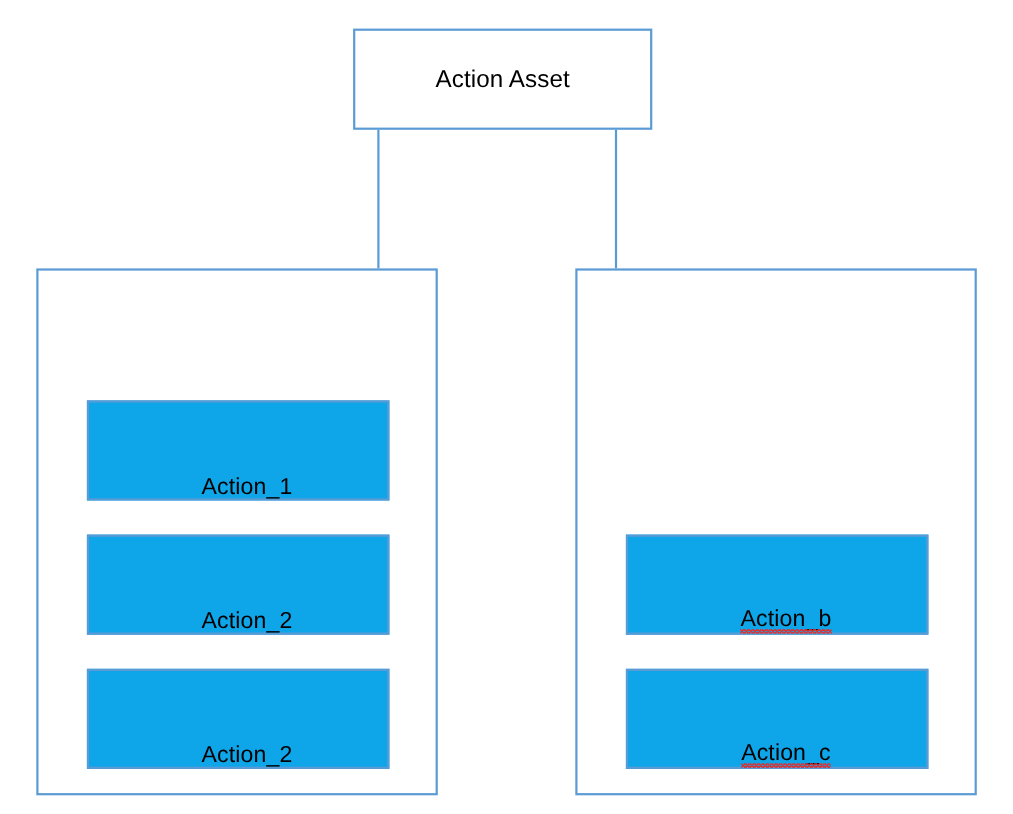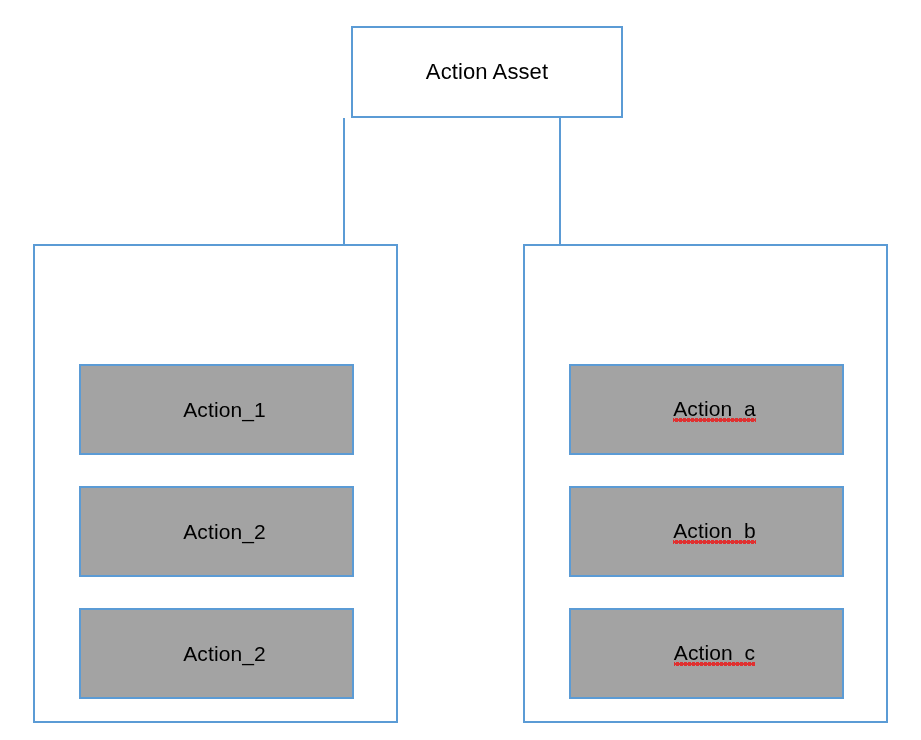--- a/index.html
+++ b/index.html
@@ -25,21 +25,20 @@
     box-sizing: border-box;
     background: #ffffff;
     border: 2px solid #5b9bd5;
   }
 
   
   .root-node {
     display: flex;
     align-items: center;
     justify-content: center;
-    margin-left: 30px;
   }
 
   
   .map-container {
     display: block;
   }
   .map-header {
     position: absolute;
     left: 0;
     top: 0;
@@ -56,24 +55,24 @@
     left: 0;
     top: 97px;
     width: 100%;
     bottom: 0;
   }
 
   
   .action-item {
     position: absolute;
     box-sizing: border-box;
-    background: #a3a3a3;
+    background: #0ea5e9;
     border: 2px solid #5b9bd5;
     display: flex;
-    align-items: center;
+    align-items: flex-end;
     justify-content: center;
     padding-left: 16px;
   }
 
   
   .label {
     font-family: "Liberation Sans", sans-serif;
     font-size: 21px;
     font-weight: 400;
     color: #000000;
@@ -151,23 +150,20 @@
       </div>
 
     </div>
   </div>
 
   <div class="box map-container" style="left:523px; top:244px; width:365px; height:479px;">
 
 
     <div class="map-body">
 
-      <div class="action-item" style="left:44px; top:21px; width:275px; height:91px;">
-        <span class="label misspelled">Action_a</span>
-      </div>
 
       <div class="action-item" style="left:44px; top:265px; width:275px; height:91px;">
         <span class="label misspelled">Action_c</span>
       </div>
 
       <div class="action-item" style="left:44px; top:143px; width:275px; height:91px;">
         <span class="label misspelled">Action_b</span>
       </div>
 
     </div>

